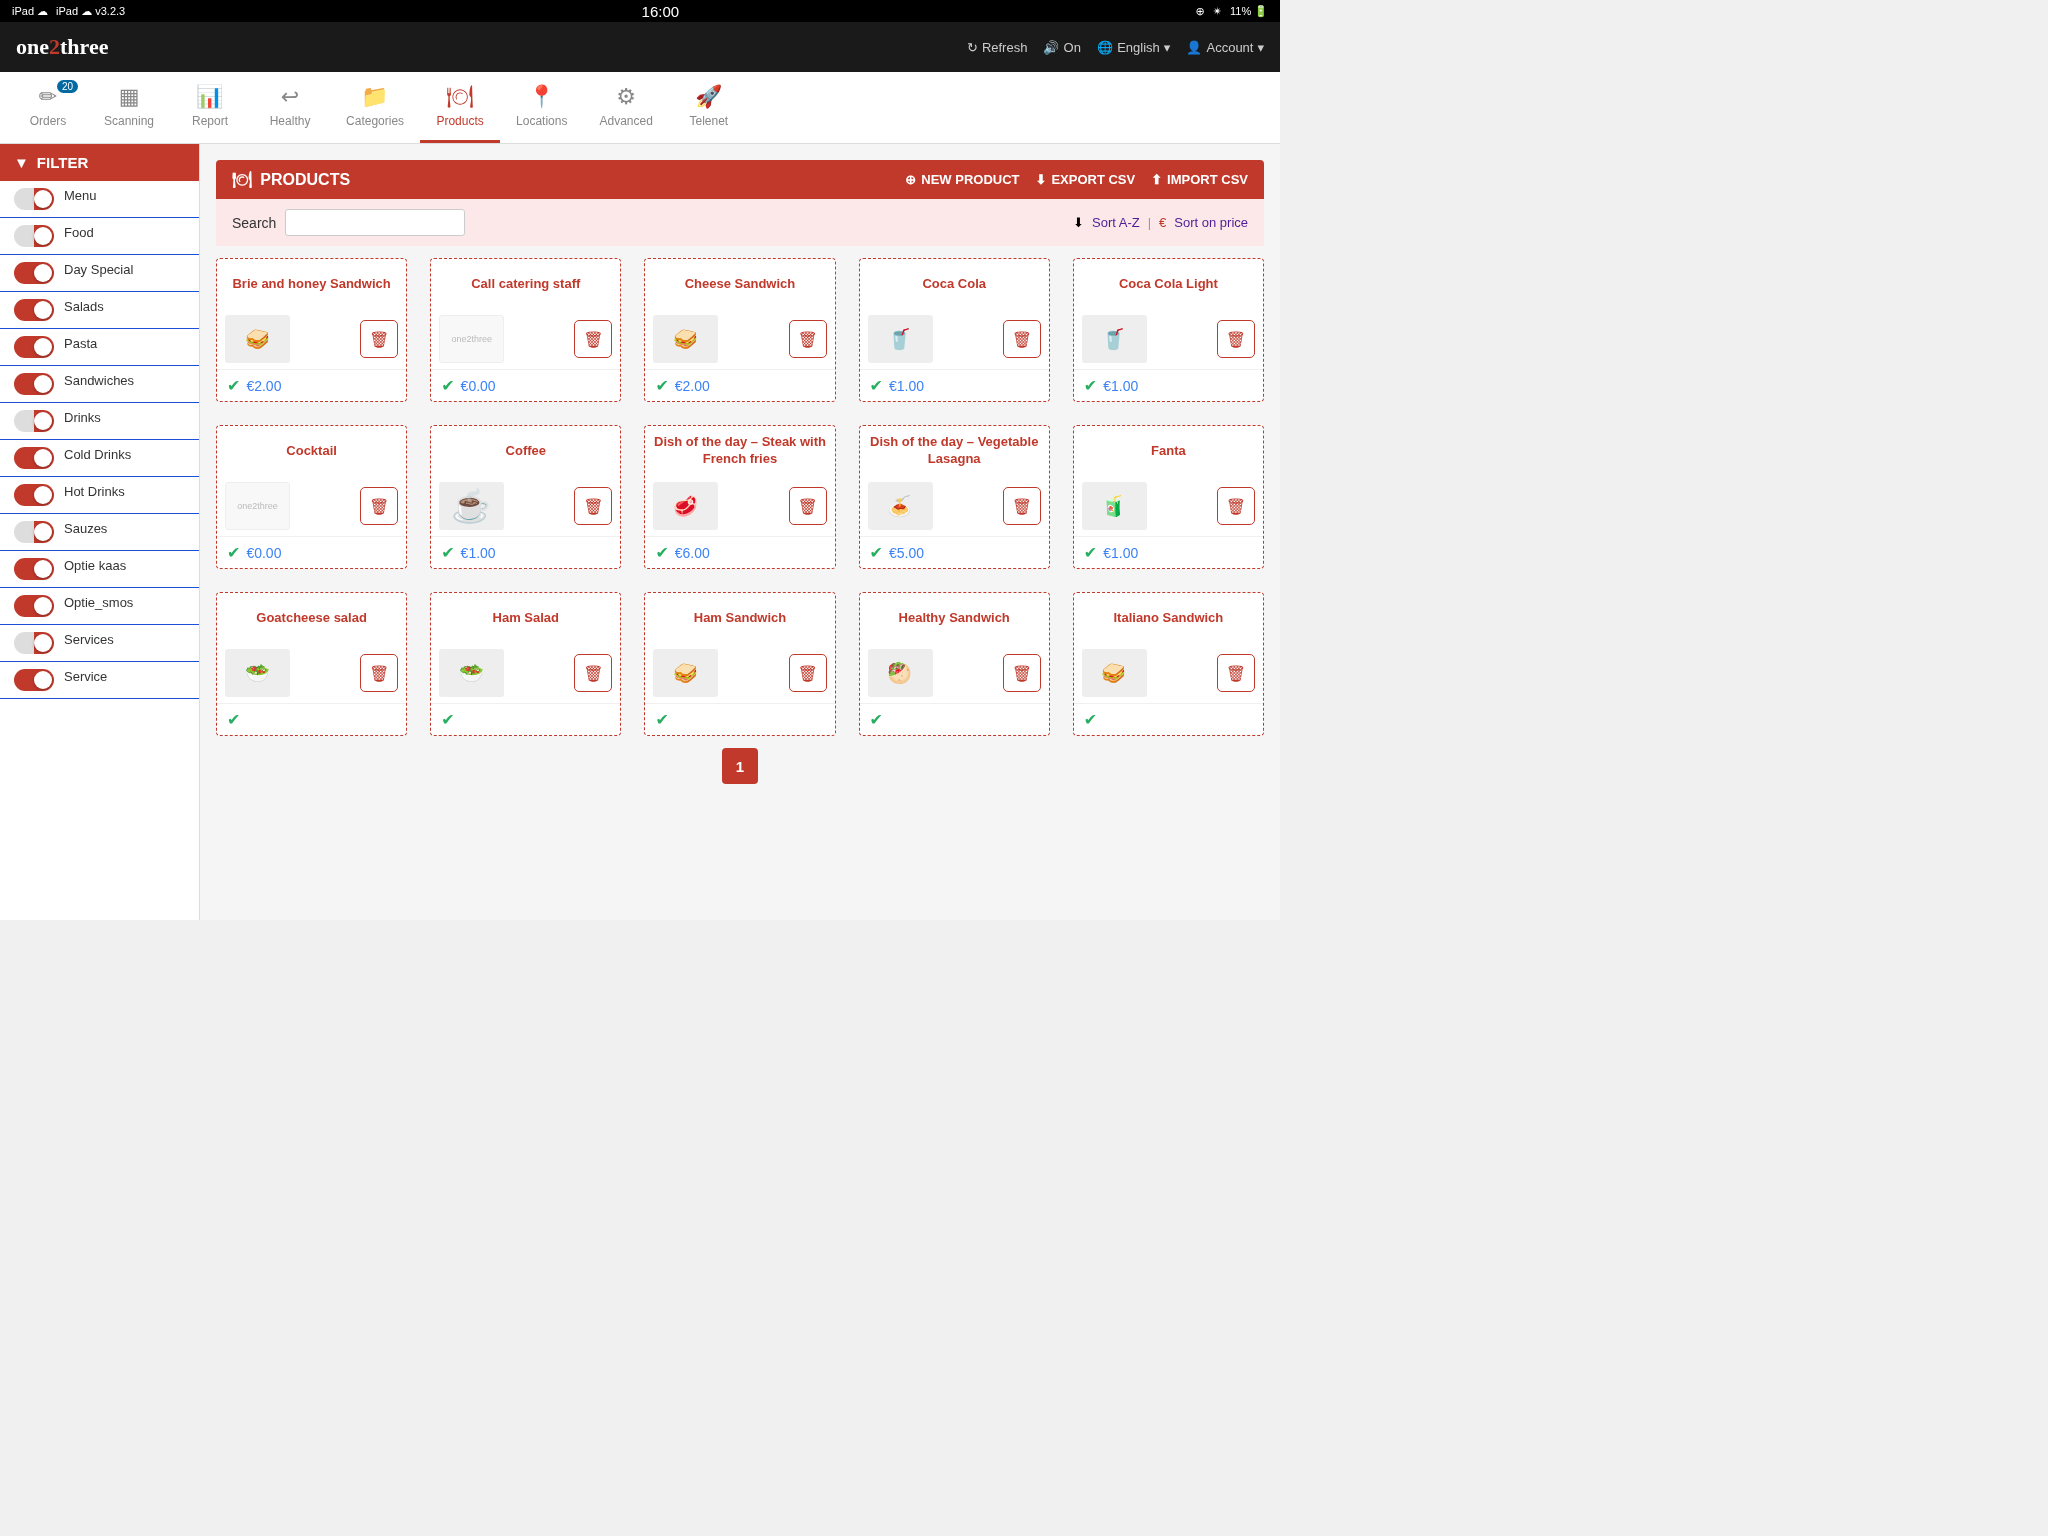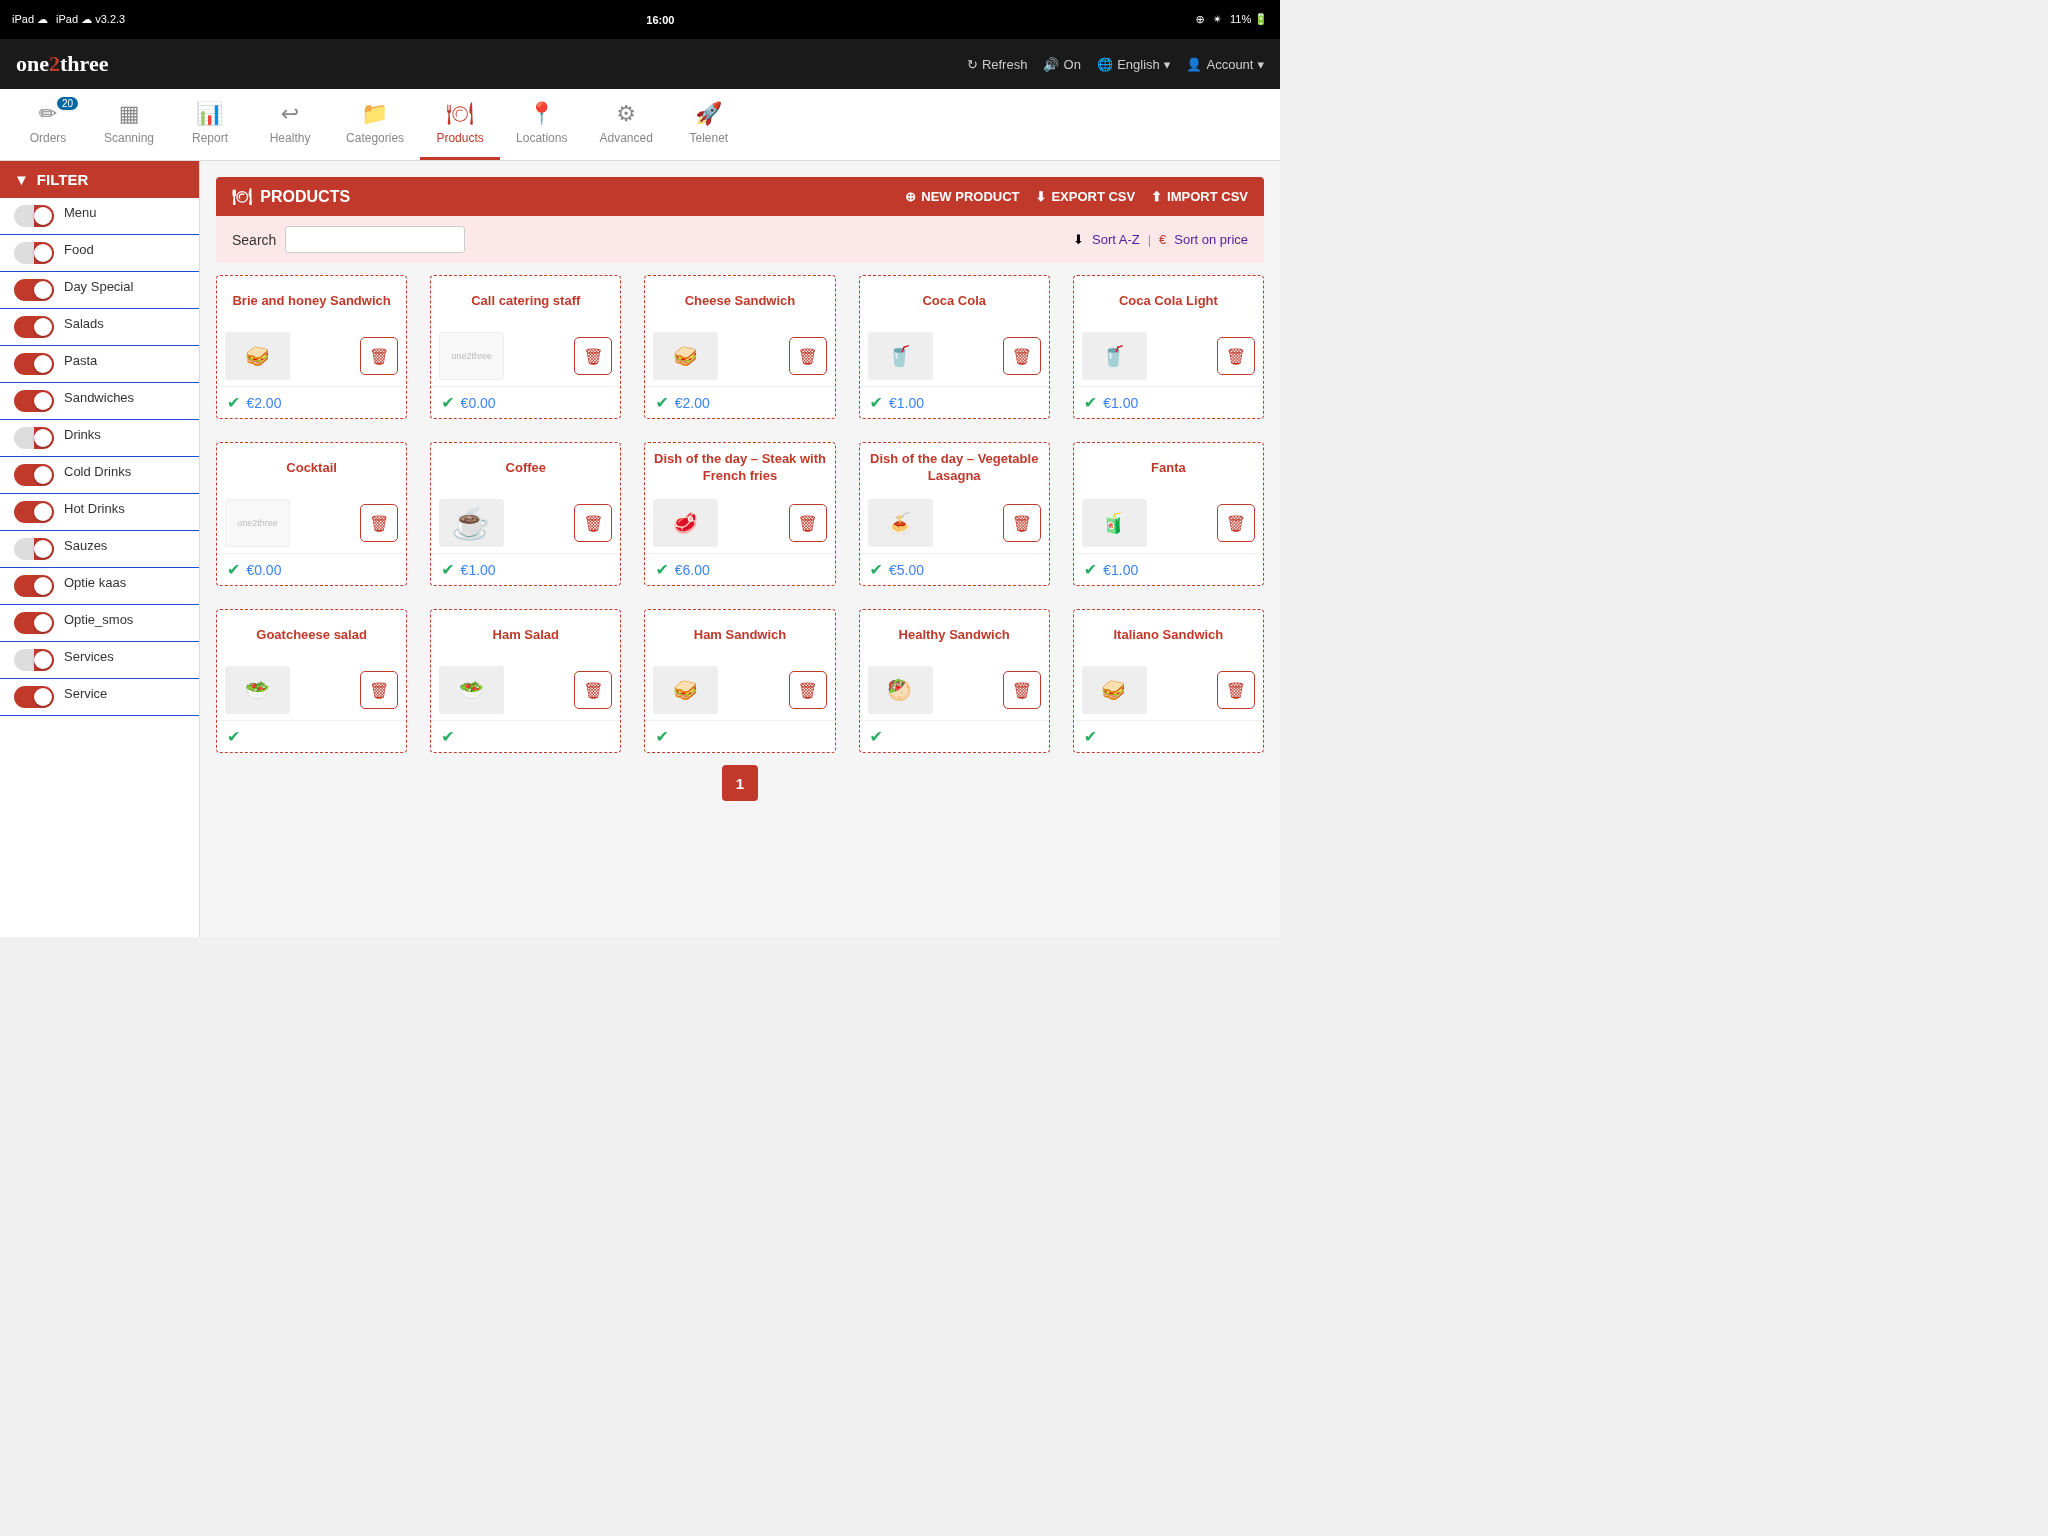--- a/index.html
+++ b/index.html
@@ -1,21 +1,21 @@
 <!DOCTYPE html>
 <html><head>
   <meta charset="utf-8">
   <style>
     * { box-sizing: border-box; margin: 0; padding: 0; }
     body { font-family: -apple-system, BlinkMacSystemFont, 'Helvetica Neue', Arial, sans-serif; background: #f0f0f0; width: 1280px; height: 960px; overflow: hidden; font-size: 14px; }
 
     
-    .status-bar { background: #000; color: #fff; display: flex; justify-content: space-between; align-items: center; padding: 4px 12px; font-size: 11px; height: 39px; }
+    .status-bar { background: #000; color: #fff; display: flex; justify-content: space-between; align-items: center; padding: 4px 12px; font-size: 11px; height: 22px; }
     .status-left { display: flex; gap: 8px; align-items: center; }
-    .status-center { font-size: 11px; font-weight: 700; }
+    .status-center { font-size: 15px; font-weight: 400; }
     .status-right { display: flex; gap: 8px; align-items: center; font-size: 11px; }
 
     
     .header { background: #1a1a1a; display: flex; justify-content: space-between; align-items: center; padding: 6px 16px; height: 50px; }
     .logo { color: #fff; font-size: 22px; font-weight: bold; font-family: Georgia, serif; }
     .logo span.red { color: #c0392b; }
     .header-actions { display: flex; gap: 16px; align-items: center; color: #ccc; font-size: 13px; }
     .header-actions span { cursor: pointer; display: flex; align-items: center; gap: 4px; }
 
     

